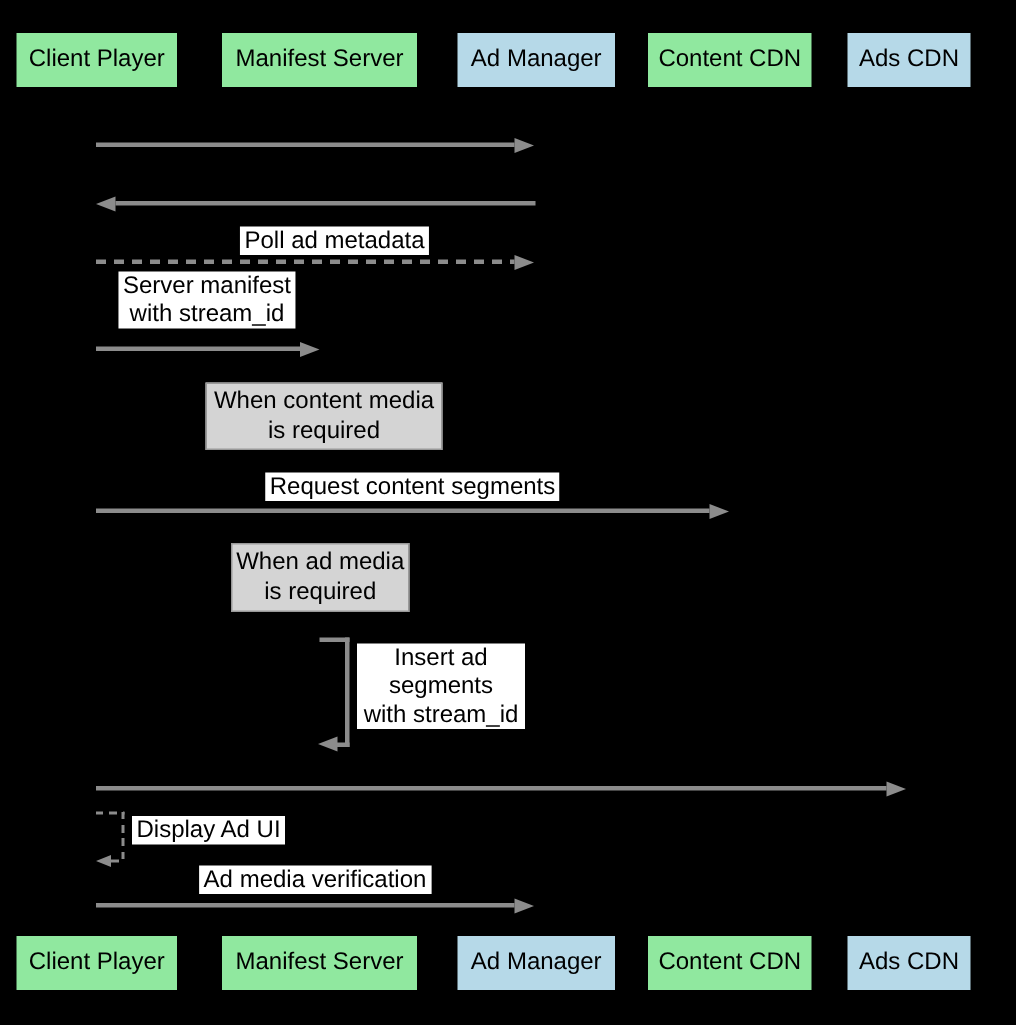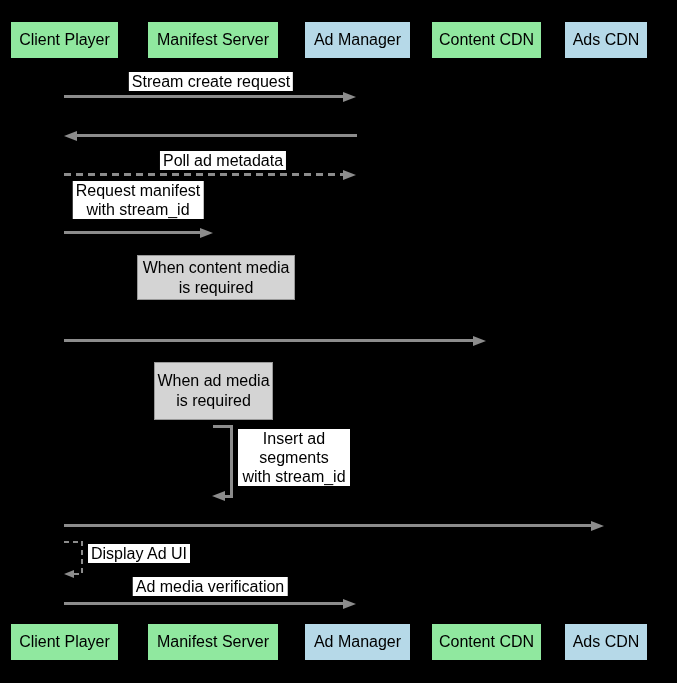--- a/index.html
+++ b/index.html
@@ -41,43 +41,43 @@
   <div class="lifeline" style="left:357px"></div>
   <div class="lifeline" style="left:486px"></div>
   <div class="lifeline" style="left:606px"></div>
 
   <div class="actor" style="left: 11px; top: 22px; width: 107px; background-color: rgb(144, 232, 159);">Client Player</div>
   <div class="actor" style="left: 148px; top: 22px; width: 130px; background-color: rgb(144, 232, 159);">Manifest Server</div>
   <div class="actor" style="left: 305px; top: 22px; width: 105px; background-color: rgb(182, 217, 232);">Ad Manager</div>
   <div class="actor" style="left: 432px; top: 22px; width: 109px; background-color: rgb(144, 232, 159);">Content CDN</div>
   <div class="actor" style="left: 565px; top: 22px; width: 82px; background-color: rgb(182, 217, 232);">Ads CDN</div>
 
-  <div class="msg-label cx" style="left:211px;top:72px">Stream create request</div>
   <div class="hline" style="left:64px;top:95px;width:279px"></div>
   <div class="head-right" style="left:343px;top:92px"></div>
 
   <div class="hline" style="left:77px;top:134px;width:280px"></div>
   <div class="head-left" style="left:64px;top:131px"></div>
 
   <div class="msg-label cx" style="left:223px;top:151px">Poll ad metadata</div>
   <div class="hline dashed" style="left:64px;top:173px;width:279px"></div>
   <div class="head-right" style="left:343px;top:170px"></div>
 
-  <div class="msg-label cx" style="left:138px;top:181px">Request manifest
+  <div class="msg-label cx" style="left:138px;top:181px">Server manifest
 with stream_id</div>
   <div class="hline" style="left:64px;top:231px;width:136px"></div>
   <div class="head-right" style="left:200px;top:228px"></div>
 
   <div class="note" style="left:137px;top:255px;width:158px;height:45px">When content media
 is required</div>
 
+  <div class="msg-label cx" style="left:275px;top:315px">Request content segments</div>
   <div class="hline" style="left:64px;top:339px;width:409px"></div>
   <div class="head-right" style="left:473px;top:336px"></div>
 
-  <div class="note" style="left:154px;top:362px;width:119px;height:58px">When ad media
+  <div class="note" style="left:154px;top:362px;width:119px;height:46px">When ad media
 is required</div>
 
   <div class="hline" style="left:213px;top:425px;width:20px"></div>
   <div class="vline" style="left:230px;top:425px;height:73px"></div>
   <div class="hline" style="left:224px;top:495px;width:9px"></div>
   <div class="head-left" style="left:212px;top:491px"></div>
   <div class="msg-label" style="left:238px;top:429px;width:106px">Insert ad
 segments
 with stream_id</div>
 

